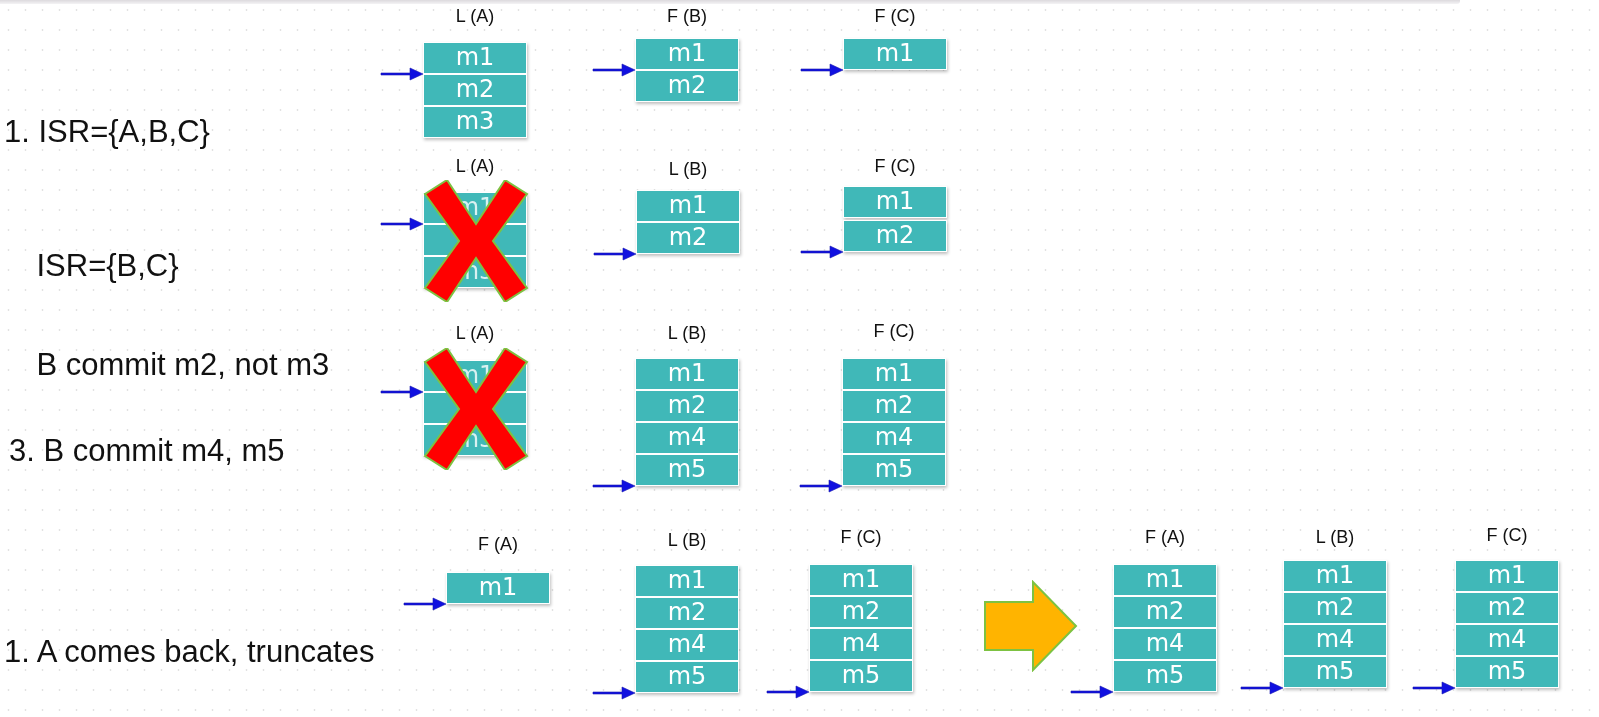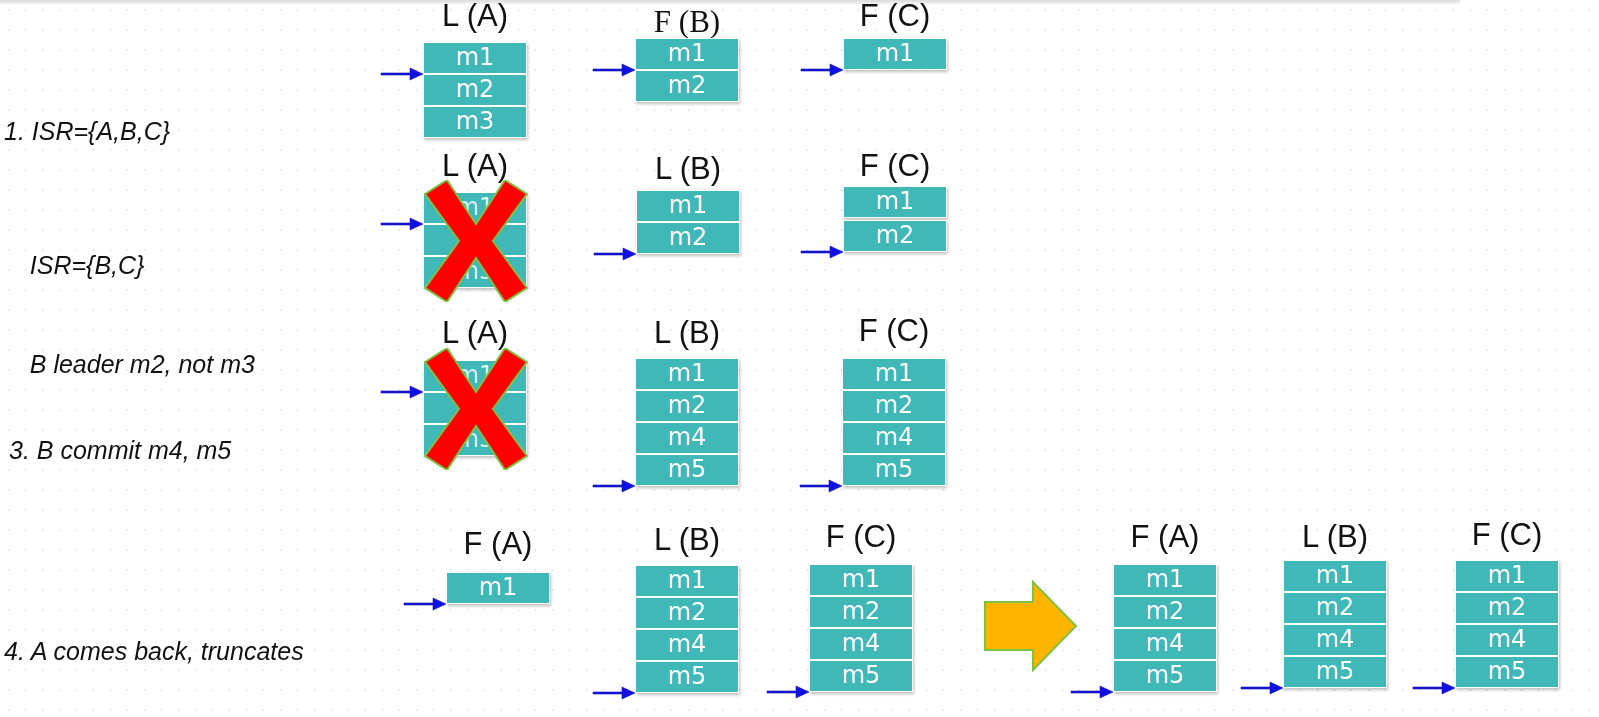--- a/index.html
+++ b/index.html
@@ -10,24 +10,24 @@
     background-size: 17px 20px;
     font-family: "Liberation Sans", sans-serif;
     color: #111;
   }
   .topbar {
     position: absolute; left: 0; top: 0; width: 1460px; height: 4px;
     background: linear-gradient(#dcd9dd, #f4f3f5);
     border-bottom-right-radius: 3px;
   }
   .step-text {
-    position: absolute; font-size: 25px; line-height: 33px; white-space: pre; font-style: italic;
+    position: absolute; font-size: 31px; line-height: 33px; white-space: pre;
   }
   .node-label {
-    position: absolute; font-size: 31px; width: 140px; text-align: center;
+    position: absolute; font-size: 18px; width: 140px; text-align: center;
     line-height: 28px;
   }
   .log {
     position: absolute; display: flex; flex-direction: column;
     box-shadow: 1px 2px 3px rgba(0,0,0,0.25);
   }
   .log.gapped { box-shadow: none; }
   .entry {
     background: #40b8b8; color: #fff; border: 1.5px solid #ffffff;
     box-sizing: border-box; width: 104px; height: 32px;
@@ -43,42 +43,42 @@
 </head>
 <body>
 
 <div class="topbar"></div>
 
 <div class="step-text" style="left:4px; top:49px;">
   <div>1. ISR={A,B,C}</div>
 </div>
 <div class="step-text" style="left:2px; top:183px;">
   <div>    ISR={B,C}</div>
-  <div>    B leader m2, not m3</div>
+  <div>    B commit m2, not m3</div>
 </div>
 <div class="step-text" style="left:9px; top:368px;">
   <div>3. B commit m4, m5</div>
 </div>
 <div class="step-text" style="left:4px; top:569px;">
-  <div>4. A comes back, truncates</div>
+  <div>1. A comes back, truncates</div>
   
   
 </div>
 
 <div id="nodes">
     <div class="node-label" style="left: 405px; top: 2px;">L (A)</div>
     <div class="log" style="left: 423px; top: 42px;">
       <div class="entry">m1</div>
       <div class="entry">m2</div>
       <div class="entry">m3</div>
     </div>
     <svg class="arrow" viewBox="0 0 44 14" style="left: 380px; top: 67px;">
       <path d="M1,6 L30,6 L30,1 L43,7 L30,13 L30,8 L1,8 Z" fill="#1010e0" stroke="#1a1ab0" stroke-width="0.6"></path>
     </svg>
-    <div class="node-label" style="left: 617px; top: 8px; font-family: Liberation Serif, serif;">F (B)</div>
+    <div class="node-label" style="left: 617px; top: 2px;">F (B)</div>
     <div class="log" style="left: 635px; top: 38px;">
       <div class="entry">m1</div>
       <div class="entry">m2</div>
     </div>
     <svg class="arrow" viewBox="0 0 44 14" style="left: 592px; top: 63px;">
       <path d="M1,6 L30,6 L30,1 L43,7 L30,13 L30,8 L1,8 Z" fill="#1010e0" stroke="#1a1ab0" stroke-width="0.6"></path>
     </svg>
     <div class="node-label" style="left: 825px; top: 2px;">F (C)</div>
     <div class="log" style="left: 843px; top: 38px;">
       <div class="entry">m1</div>

